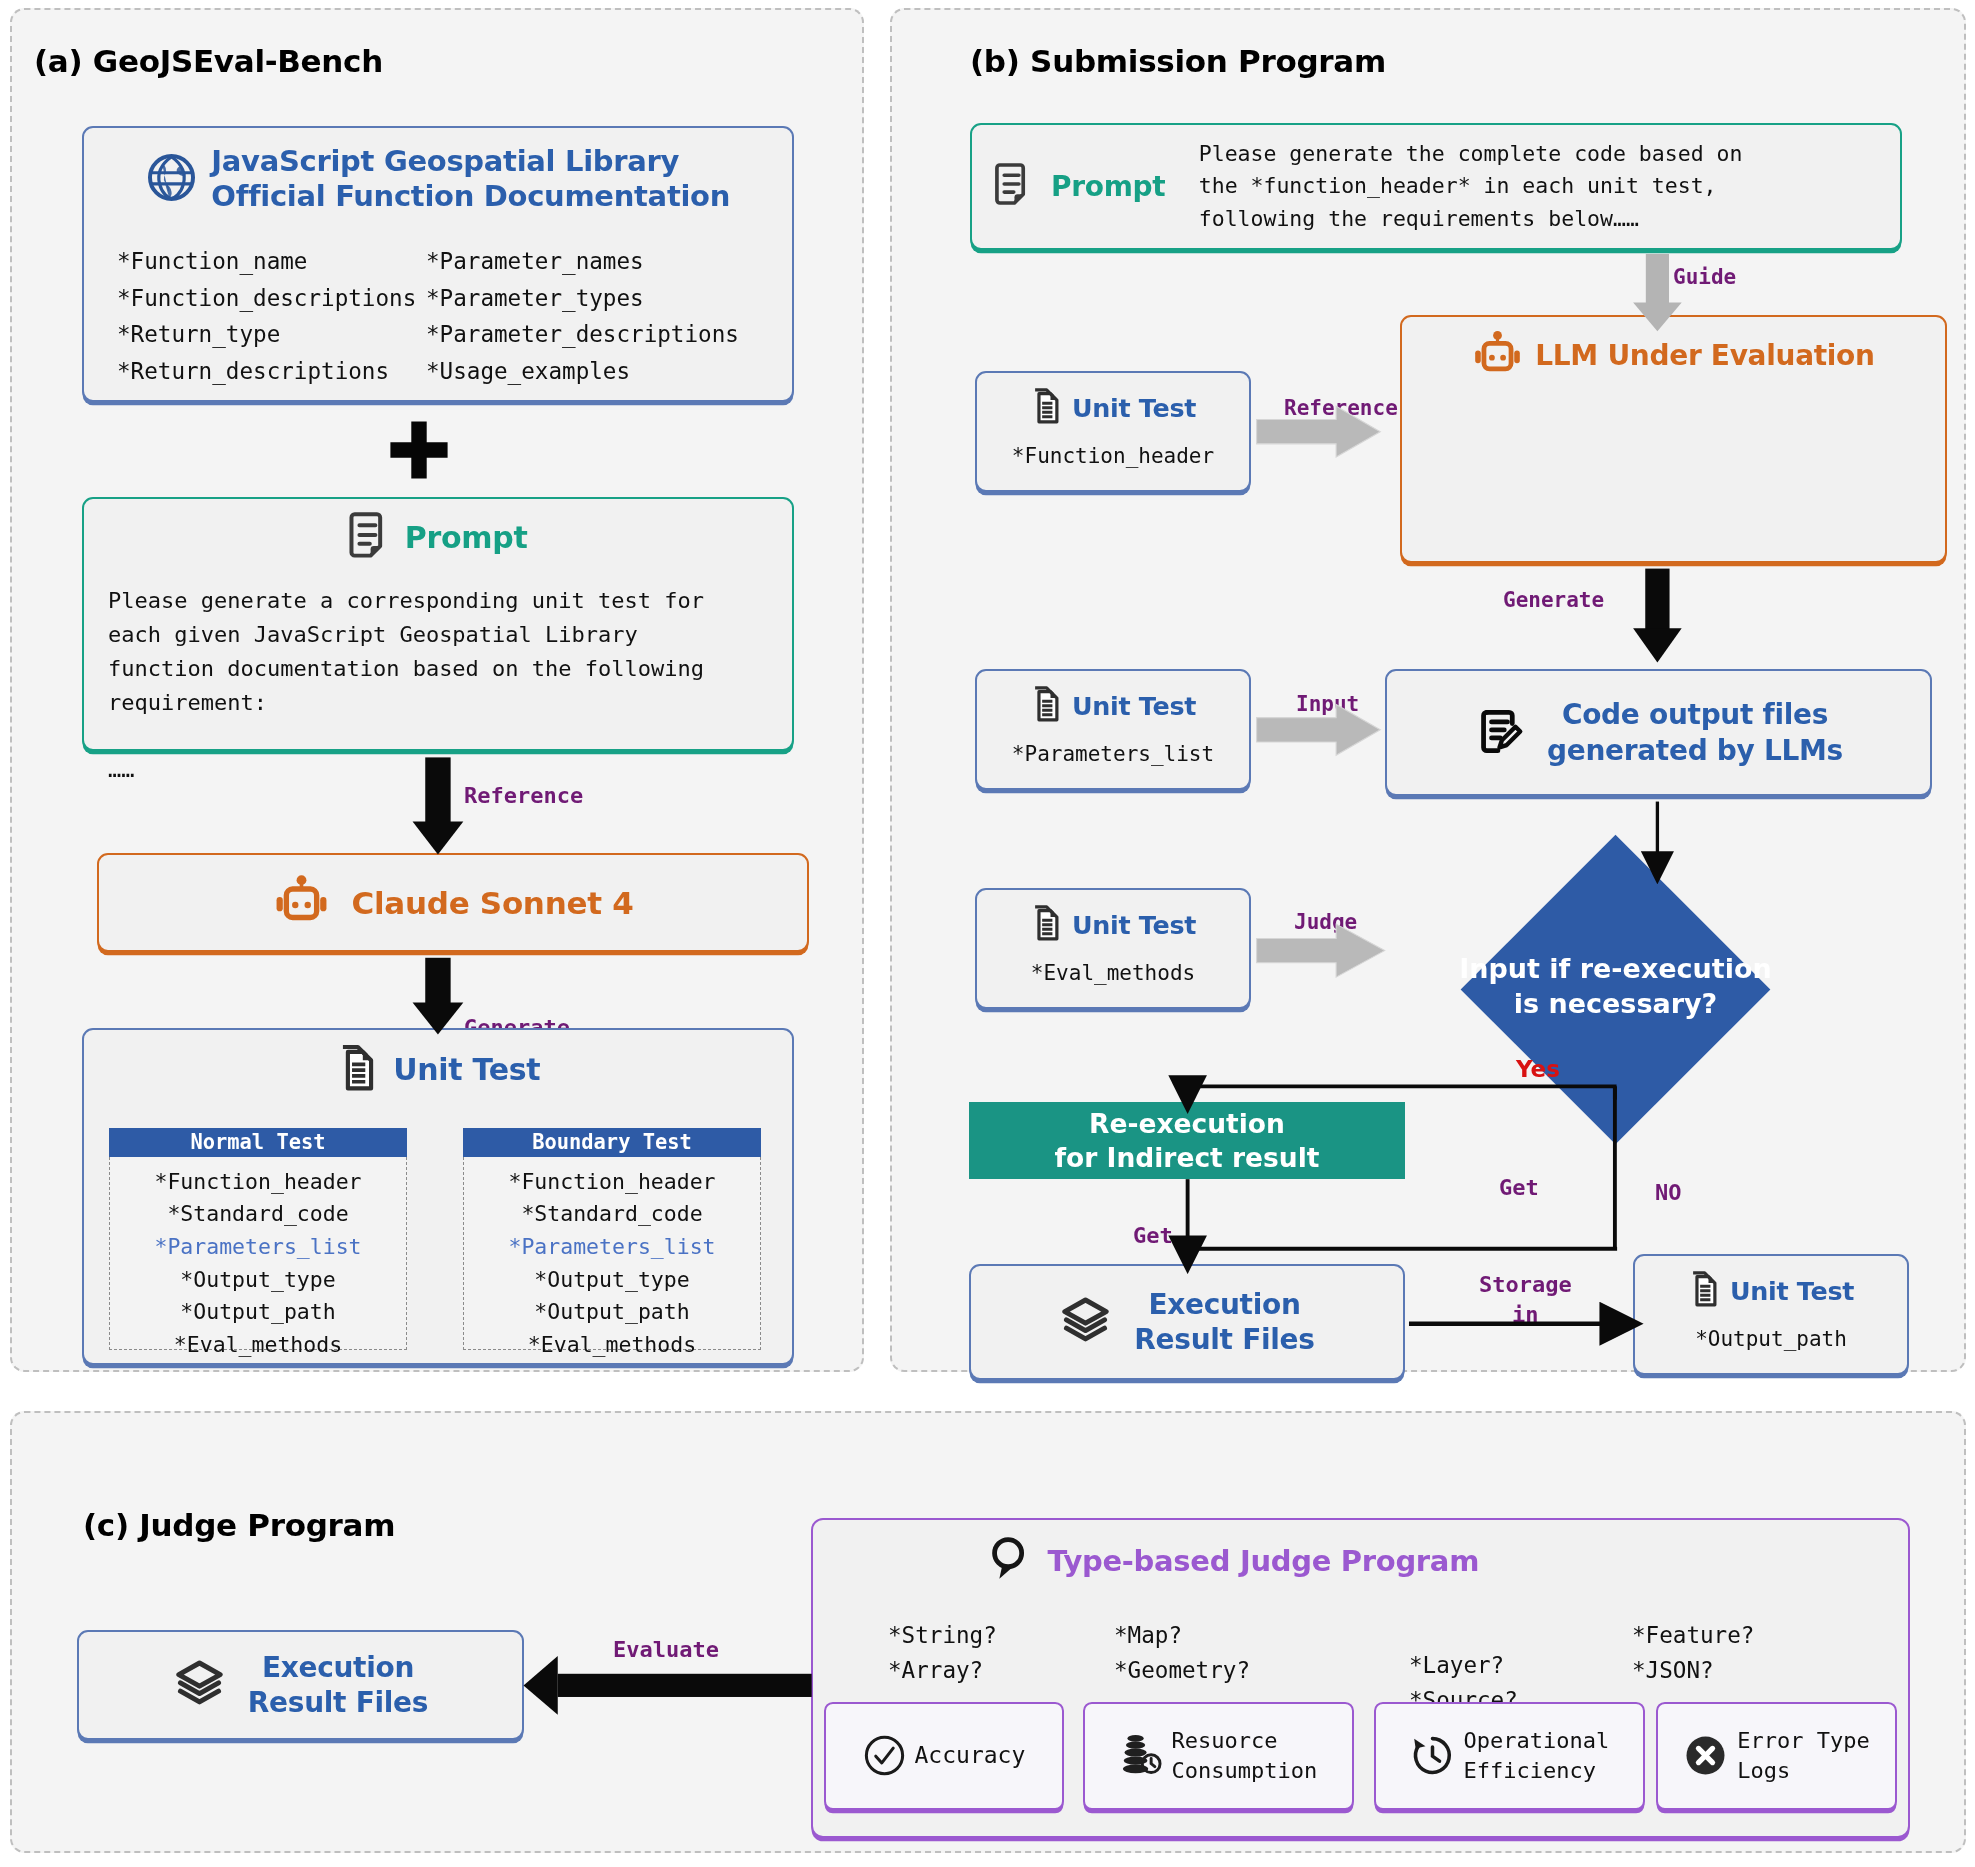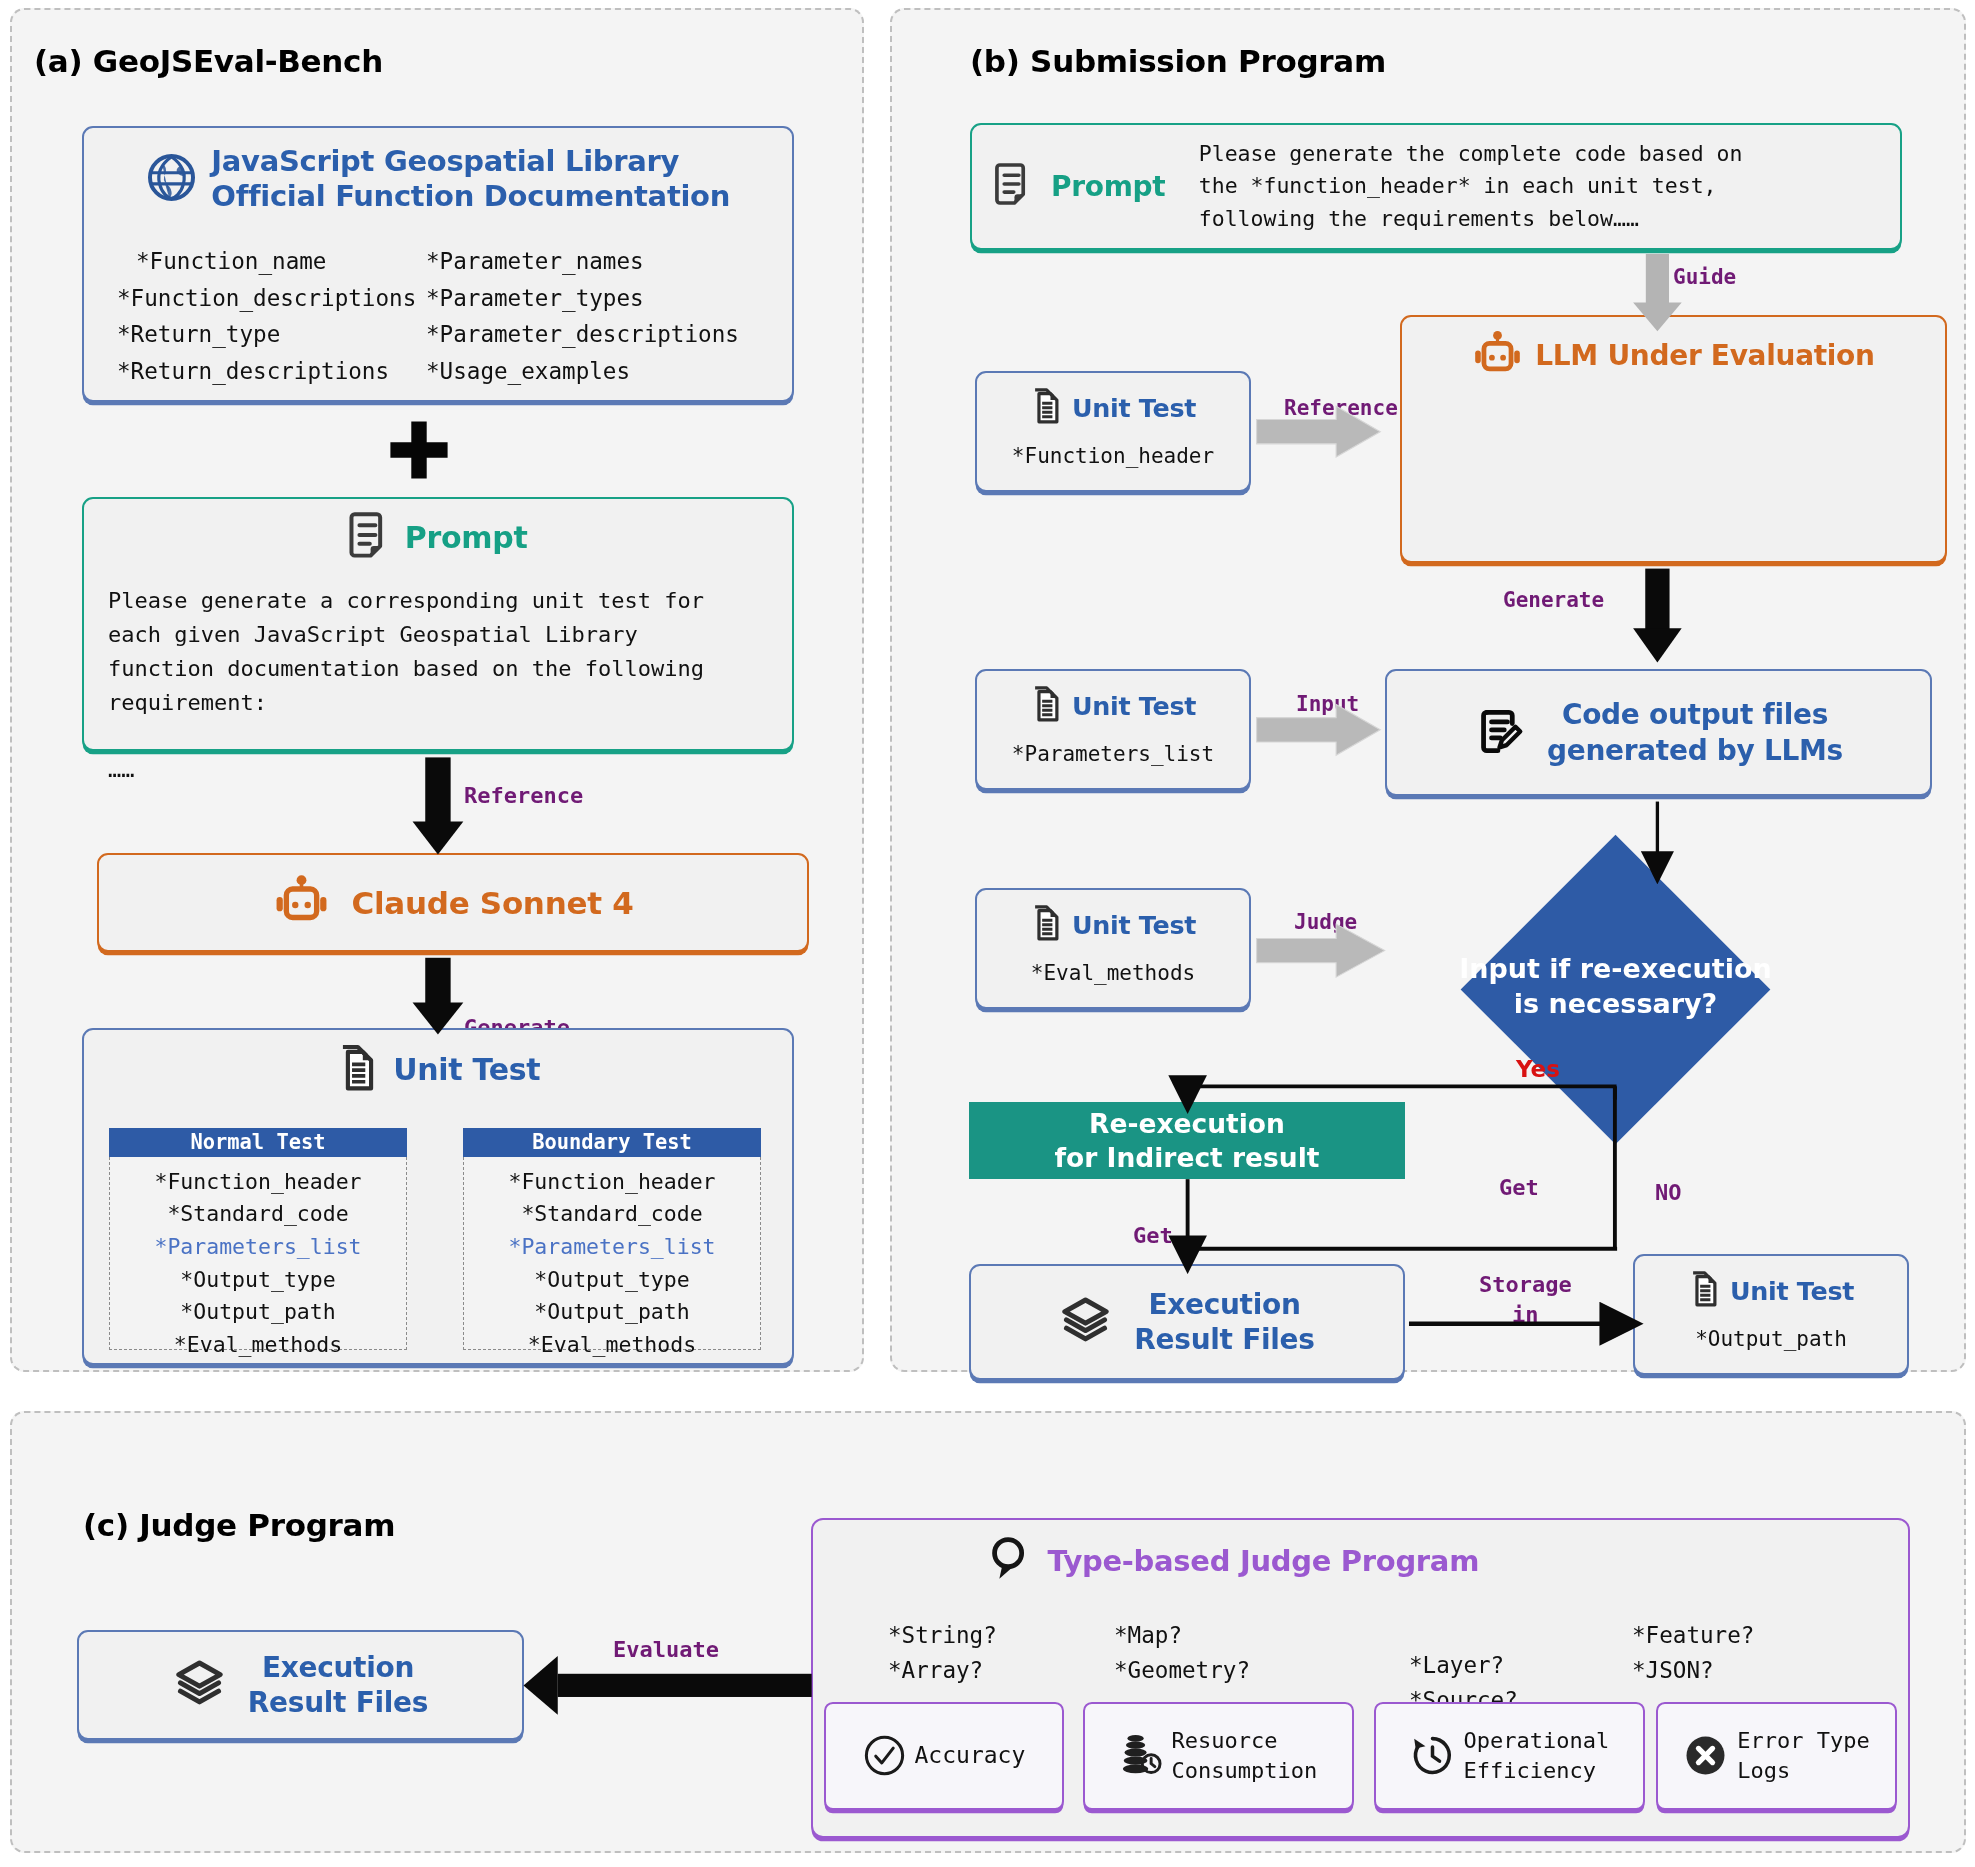--- a/index.html
+++ b/index.html
@@ -138,21 +138,21 @@
         <path d="M24 40 q7 2 8 10 q1 5 -3 7" fill="#2a5699" opacity="0.85"></path>
       </svg>
     </span>
     <span style="display:flex; flex-direction:column;">
       <span class="hdr-title t-blue" style="font-size:29px; line-height:1.22;">JavaScript Geospatial Library</span>
       <span class="hdr-title t-blue" style="font-size:29px; line-height:1.22;">Official Function Documentation</span>
     </span>
   </div>
   <div style="display:flex; margin-top:29px; padding-left:33px; font-size:22.6px;">
     <div style="width:309px;">
-      <div class="mono" style="line-height:1.62;margin-left:19px;">*Function_name</div>
+      <div class="mono" style="line-height:1.62;">*Function_name</div>
       <div class="mono" style="line-height:1.62;">*Function_descriptions</div>
       <div class="mono" style="line-height:1.62;">*Return_type</div>
       <div class="mono" style="line-height:1.62;">*Return_descriptions</div>
     </div>
     <div>
       <div class="mono" style="line-height:1.62;">*Parameter_names</div>
       <div class="mono" style="line-height:1.62;">*Parameter_types</div>
       <div class="mono" style="line-height:1.62;">*Parameter_descriptions</div>
       <div class="mono" style="line-height:1.62;">*Usage_examples</div>
     </div>

